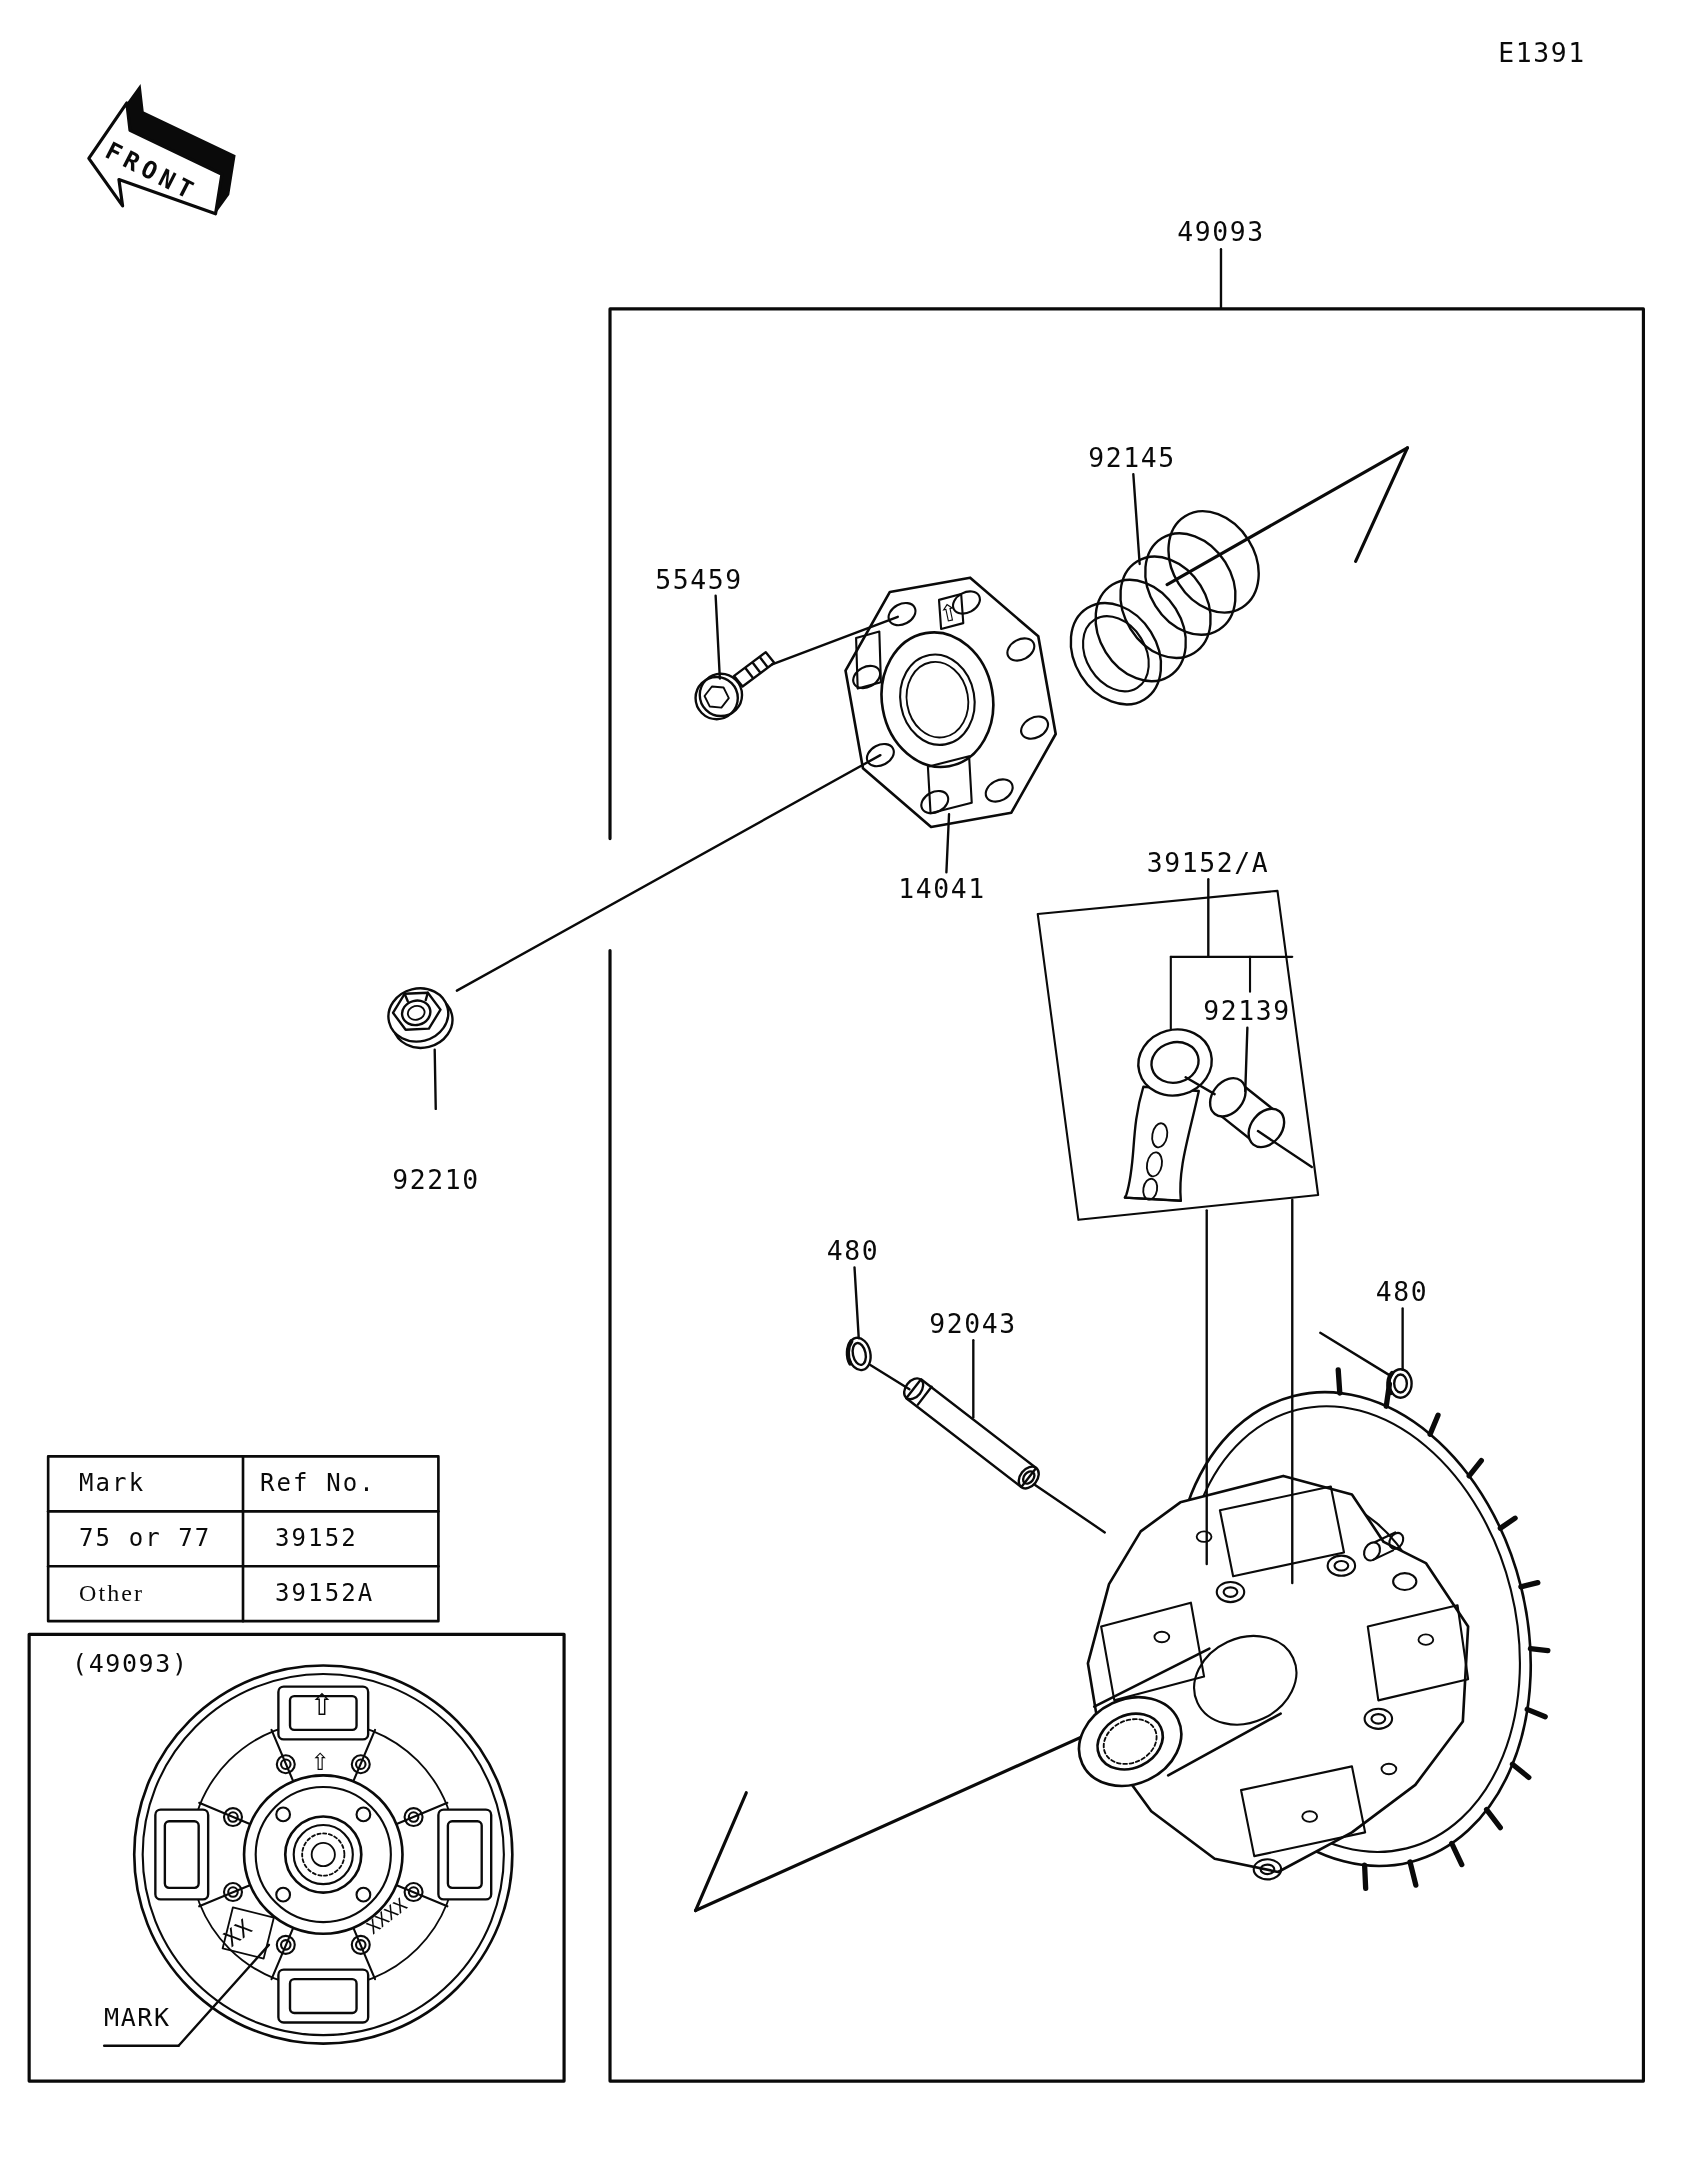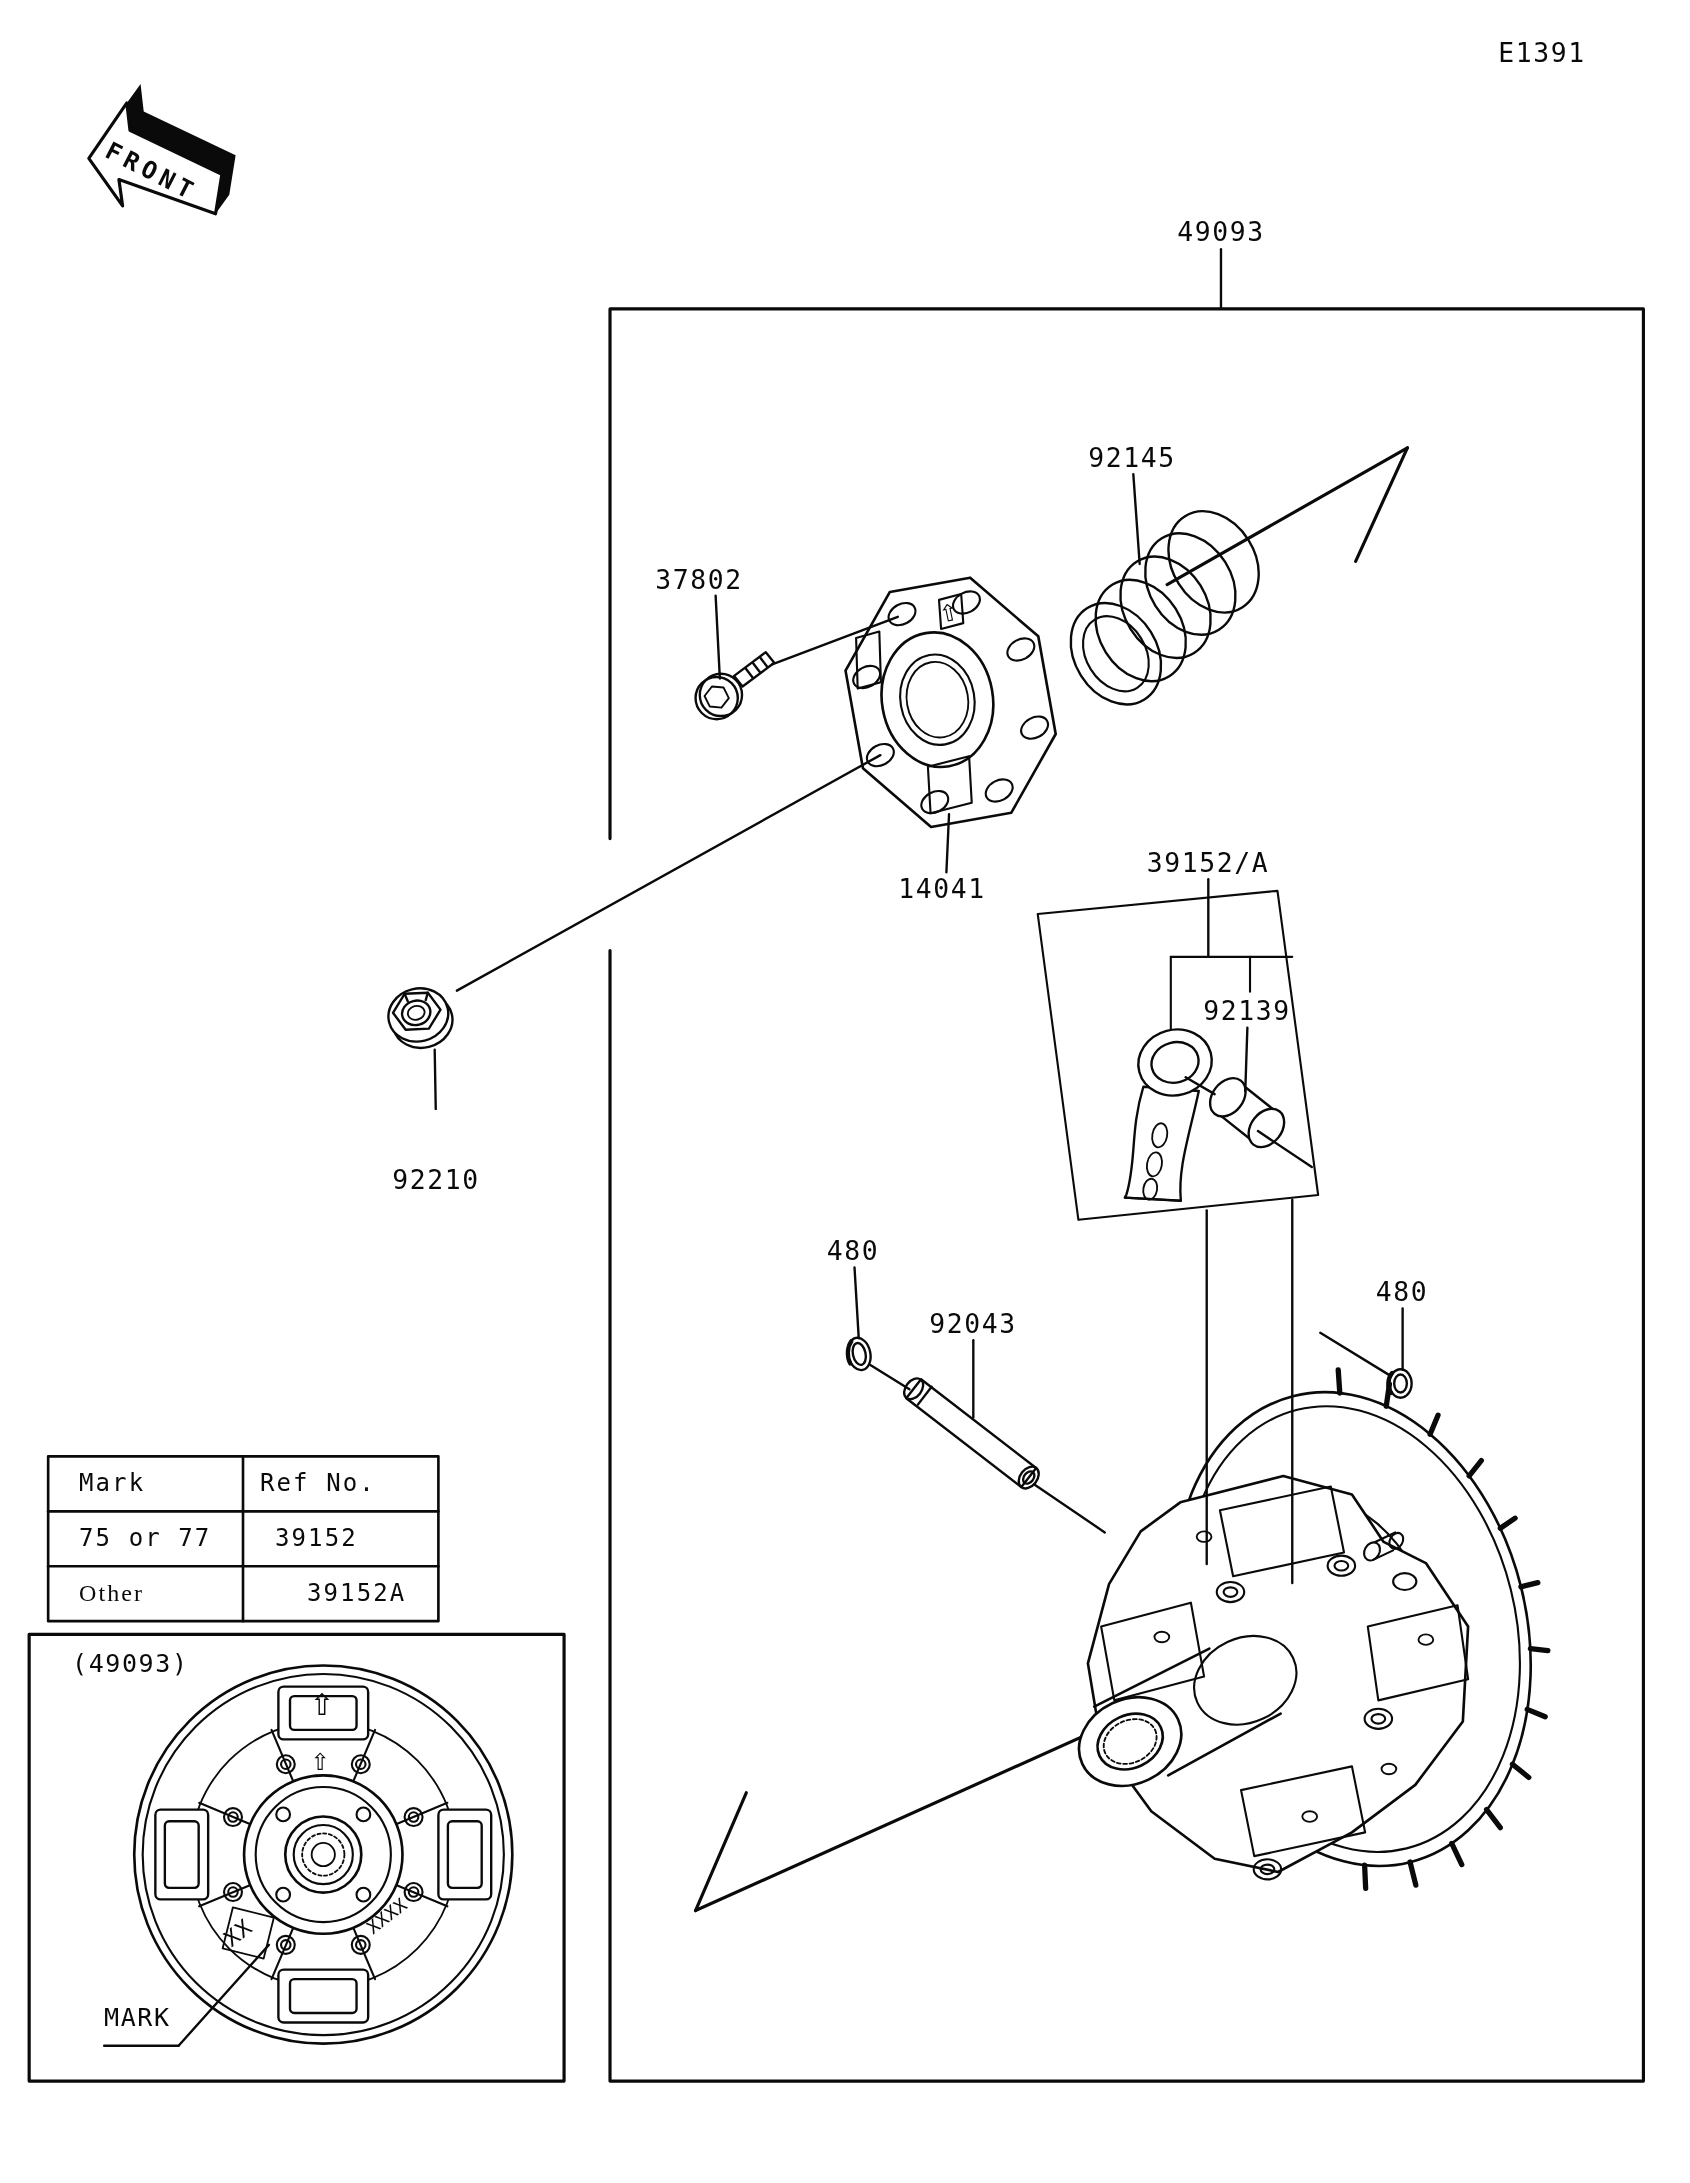--- a/index.html
+++ b/index.html
@@ -308,33 +308,33 @@
       <line x1="338" y1="3874" x2="509" y2="3683" stroke-width="4.5"></line>
     </g>
 
   </g>
 </svg>
 
 <div class="lbl" style="left:1542px;top:40px;">E1391</div>
 
 <div class="lbl" style="left:1221px;top:219px;">49093</div>
 <div class="lbl" style="left:1132px;top:445px;">92145</div>
-<div class="lbl" style="left:699px;top:567px;">37802</div>
+<div class="lbl" style="left:699px;top:567px;">55459</div>
 <div class="lbl" style="left:942px;top:876px;">14041</div>
 <div class="lbl" style="left:1208px;top:850px;">39152/A</div>
 <div class="lbl" style="left:1247px;top:998px;">92139</div>
 <div class="lbl" style="left:436px;top:1167px;">92210</div>
 <div class="lbl" style="left:853px;top:1238px;">480</div>
 <div class="lbl" style="left:973px;top:1311px;">92043</div>
 <div class="lbl" style="left:1402px;top:1279px;">480</div>
 
 <div class="cell" style="left:79px;top:1471px;">Mark</div>
 <div class="cell" style="left:260px;top:1471px;">Ref No.</div>
 <div class="cell" style="left:79px;top:1526px;">75 or 77</div>
 <div class="cell" style="left:275px;top:1526px;">39152</div>
 <div class="cell" style="left:79px;top:1581px;font-family:Liberation Serif, serif;">Other</div>
-<div class="cell" style="left:275px;top:1581px;margin-left:32px;">39152A</div>
+<div class="cell" style="left:275px;top:1581px;">39152A</div>
 
 <div class="lbl-left" style="left:72px;top:1651px;">(49093)</div>
 <div class="lbl-left" style="left:104px;top:2005px;">MARK</div>
 
 </div>
 
 
 </body></html>

